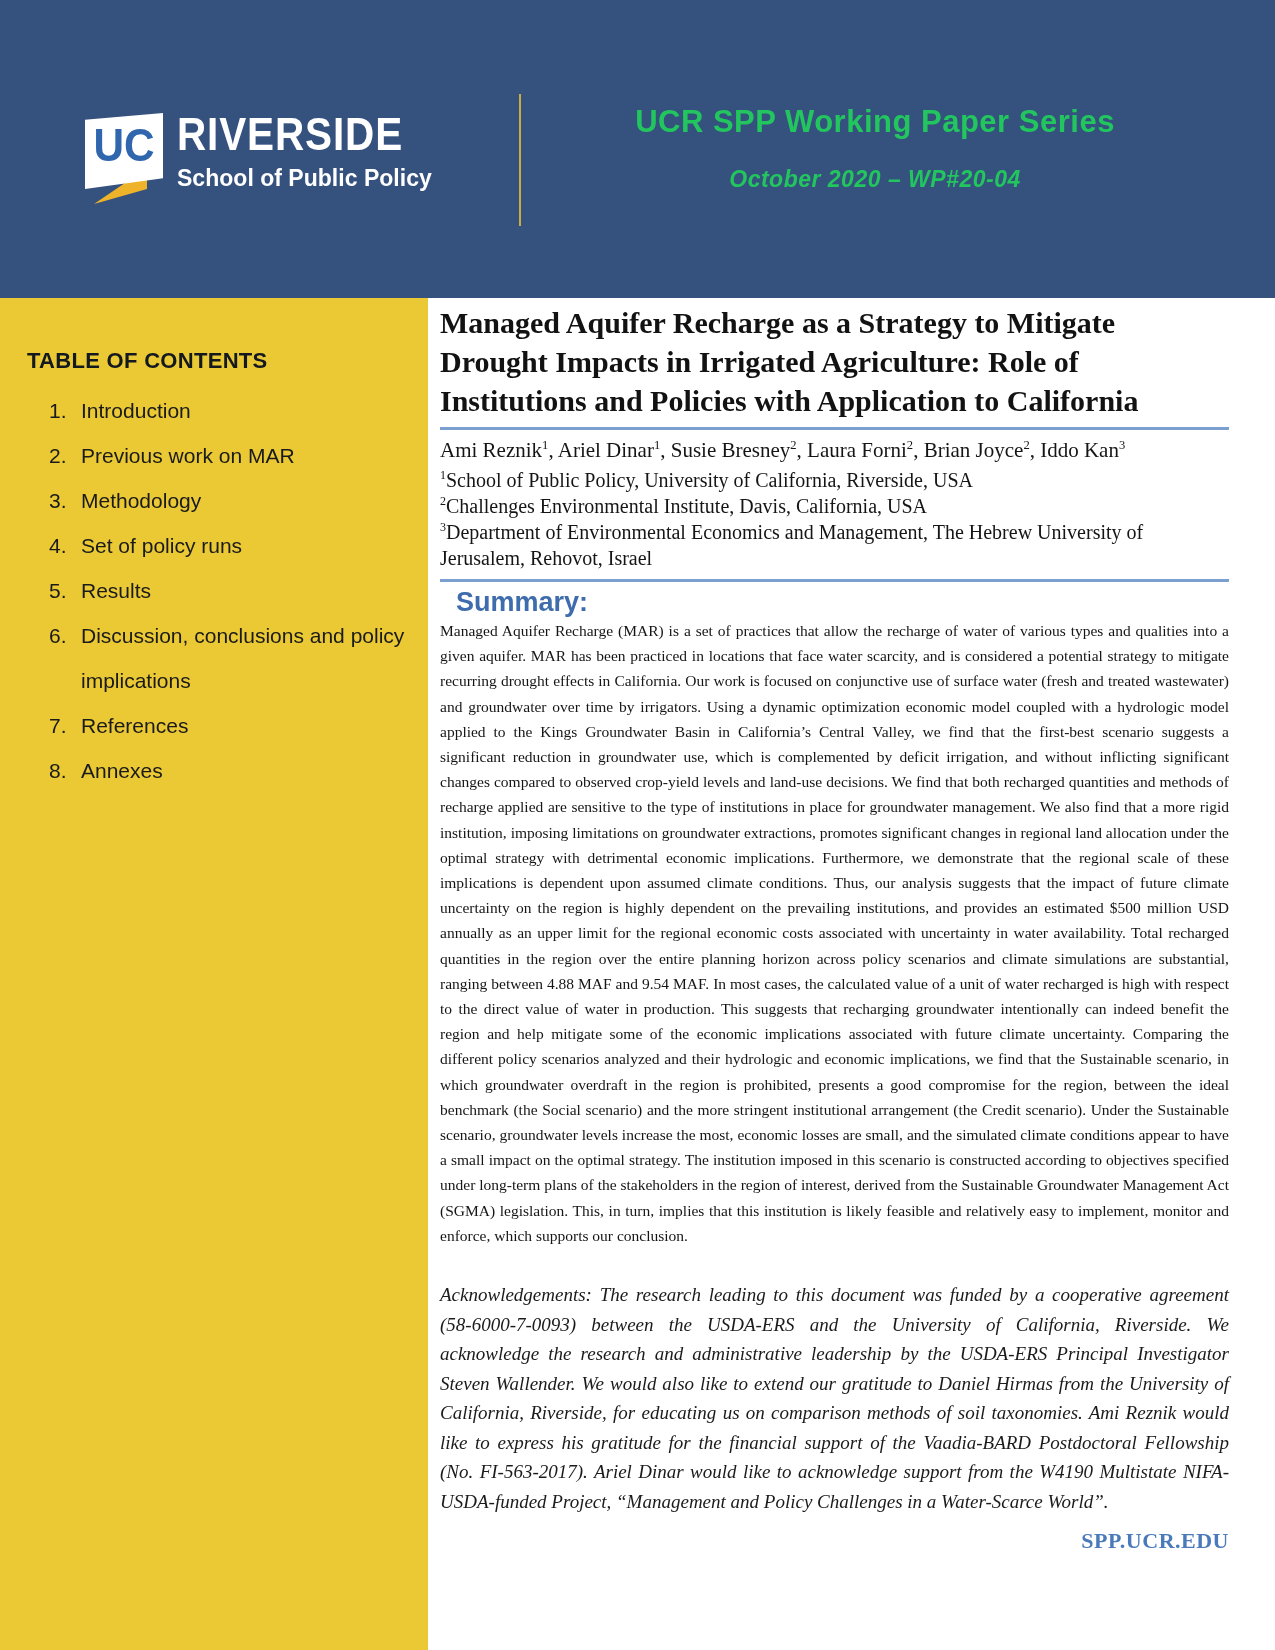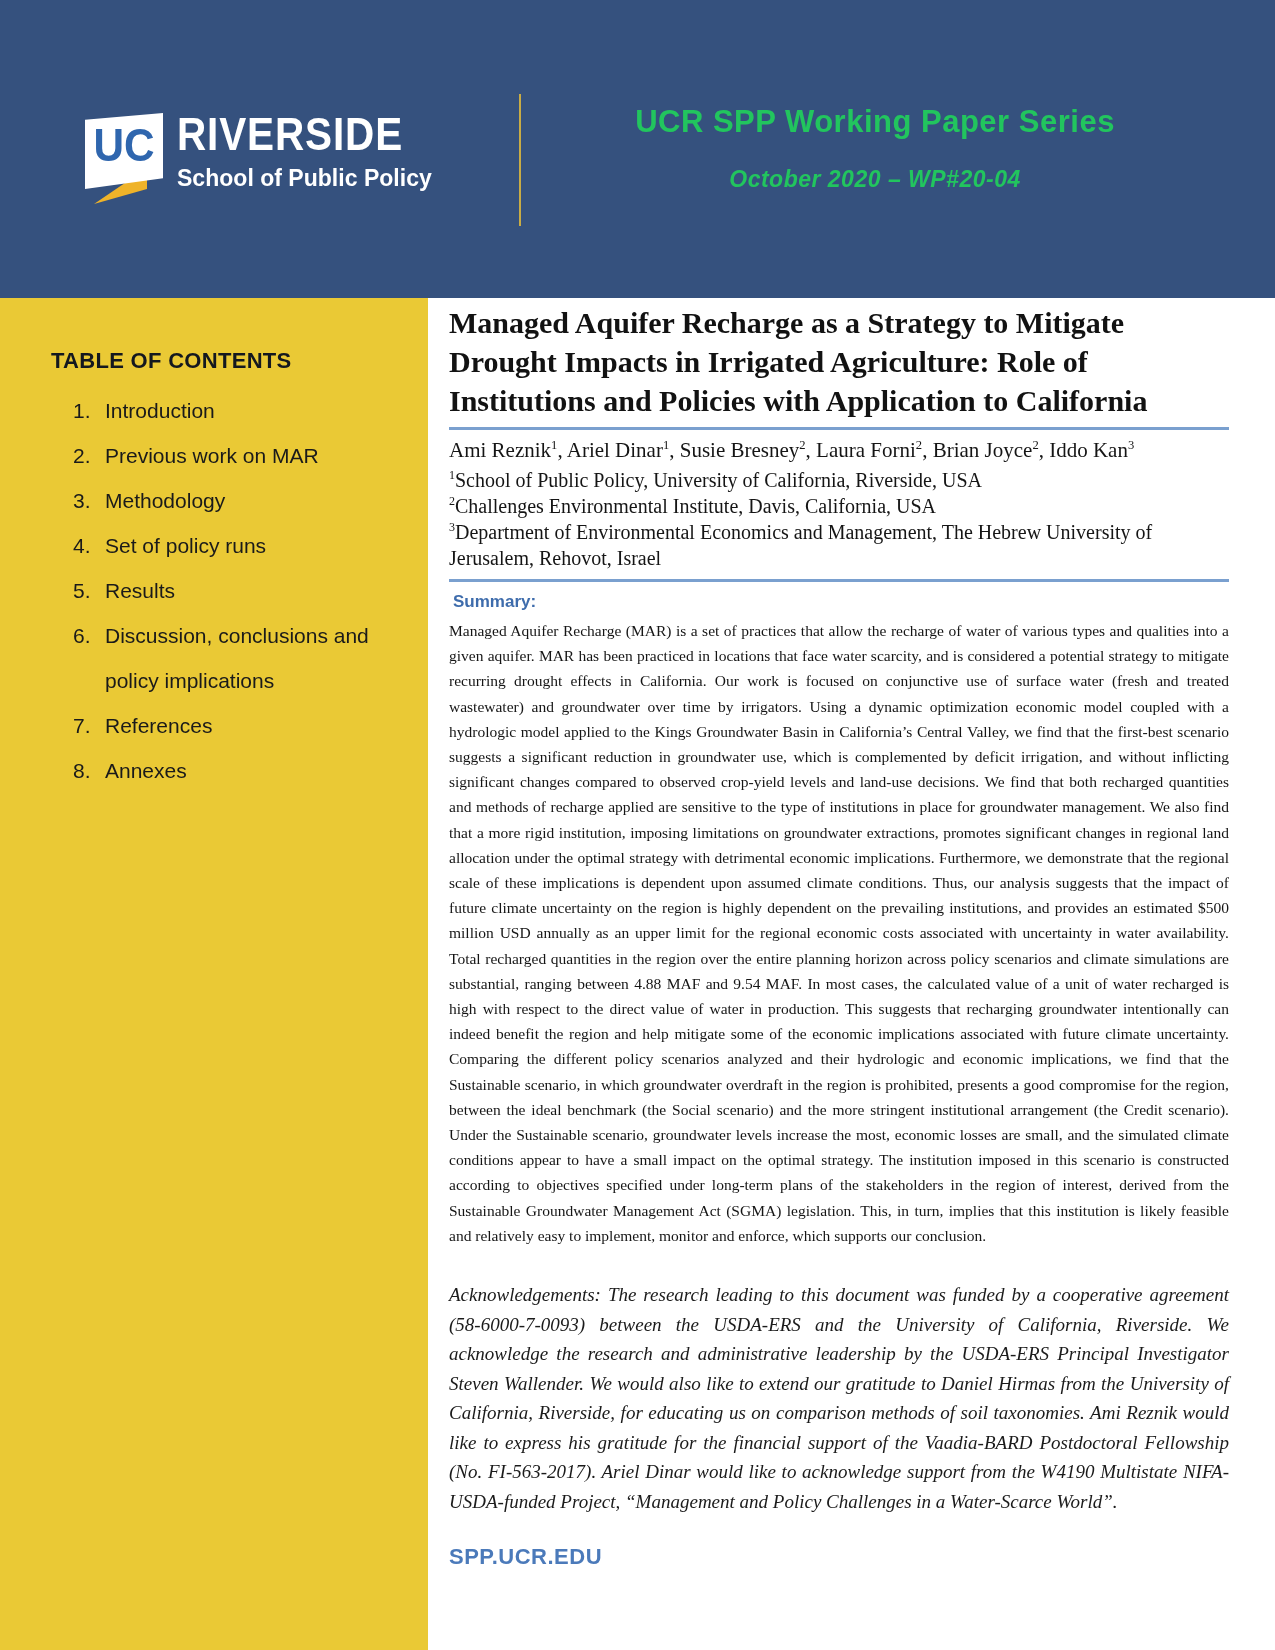--- a/index.html
+++ b/index.html
@@ -56,62 +56,62 @@
     color:#22c55e;
   }
   .series-title{font-size:31px;font-weight:600;letter-spacing:.5px;white-space:nowrap;}
   .issue{margin-top:26px;font-size:23px;font-weight:700;font-style:italic;letter-spacing:.5px;}
 
   
   .sidebar{
     position:absolute;left:0;top:298px;width:428px;bottom:0;
     background:#EAC935;
     box-sizing:border-box;
-    padding:48px 18px 0 51px;
+    padding:48px 18px 0 27px;
   }
   .toc-heading{
     font-size:22px;font-weight:700;color:#14181F;letter-spacing:.3px;
     line-height:30px;margin-bottom:12px;
   }
   .toc-list{list-style:none;margin:0;padding:0 0 0 22px;font-size:21px;color:#1A1A1A;line-height:45px;}
   .toc-item{display:flex;align-items:flex-start;cursor:pointer;}
   .toc-num{flex:0 0 32px;}
   .toc-label{flex:1;}
 
   
   .main{
     position:absolute;left:428px;top:298px;right:0;bottom:0;
     background:#ffffff;
     box-sizing:border-box;
-    padding:5px 46px 0 21px;
+    padding:5px 46px 0 12px;
     font-family:"Liberation Serif",serif;color:#151515;
   }
   .title{font-size:30px;font-weight:700;line-height:39px;color:#121212;}
   .rule{height:3px;background:#7AA0CF;margin:7px 0 6px 0;}
   .authors{
     margin:4px 0 3px 0;font-size:21px;line-height:28px;white-space:nowrap;
   }
   sup{font-size:60%;line-height:0;vertical-align:super;}
   .affils{text-align:left;font-size:20px;line-height:26px;margin:0 0 8px 0;}
   .affil-line{display:block;}
   .summary-label{
     font-family:"Liberation Sans",sans-serif;
-    color:#3E6CAC;font-weight:700;font-size:17px;line-height:26px;margin:7px 0 3px 4px;
+    color:#3E6CAC;font-weight:700;font-size:27px;line-height:26px;margin:7px 0 3px 16px;
   }
   .summary{
     margin:0;font-size:15.5px;line-height:25.2px;
     text-align:justify;
   }
   .acks{
     margin:32px 0 0 0;font-style:italic;font-size:19px;line-height:29.5px;
     text-align:justify;color:#1b1b1b;
   }
   .footer{
-    margin-top:28px;text-align:left;
-    font-family:Liberation Sans, sans-serif;
+    margin-top:12px;text-align:right;
+    font-family:Liberation Serif, serif;
     color:#4B7ABA;font-size:22px;font-weight:600;letter-spacing:.5px;
     cursor:pointer;
   }
 </style>
 </head>
 <body>
 
 <div class="page">
 
   <header class="header">

